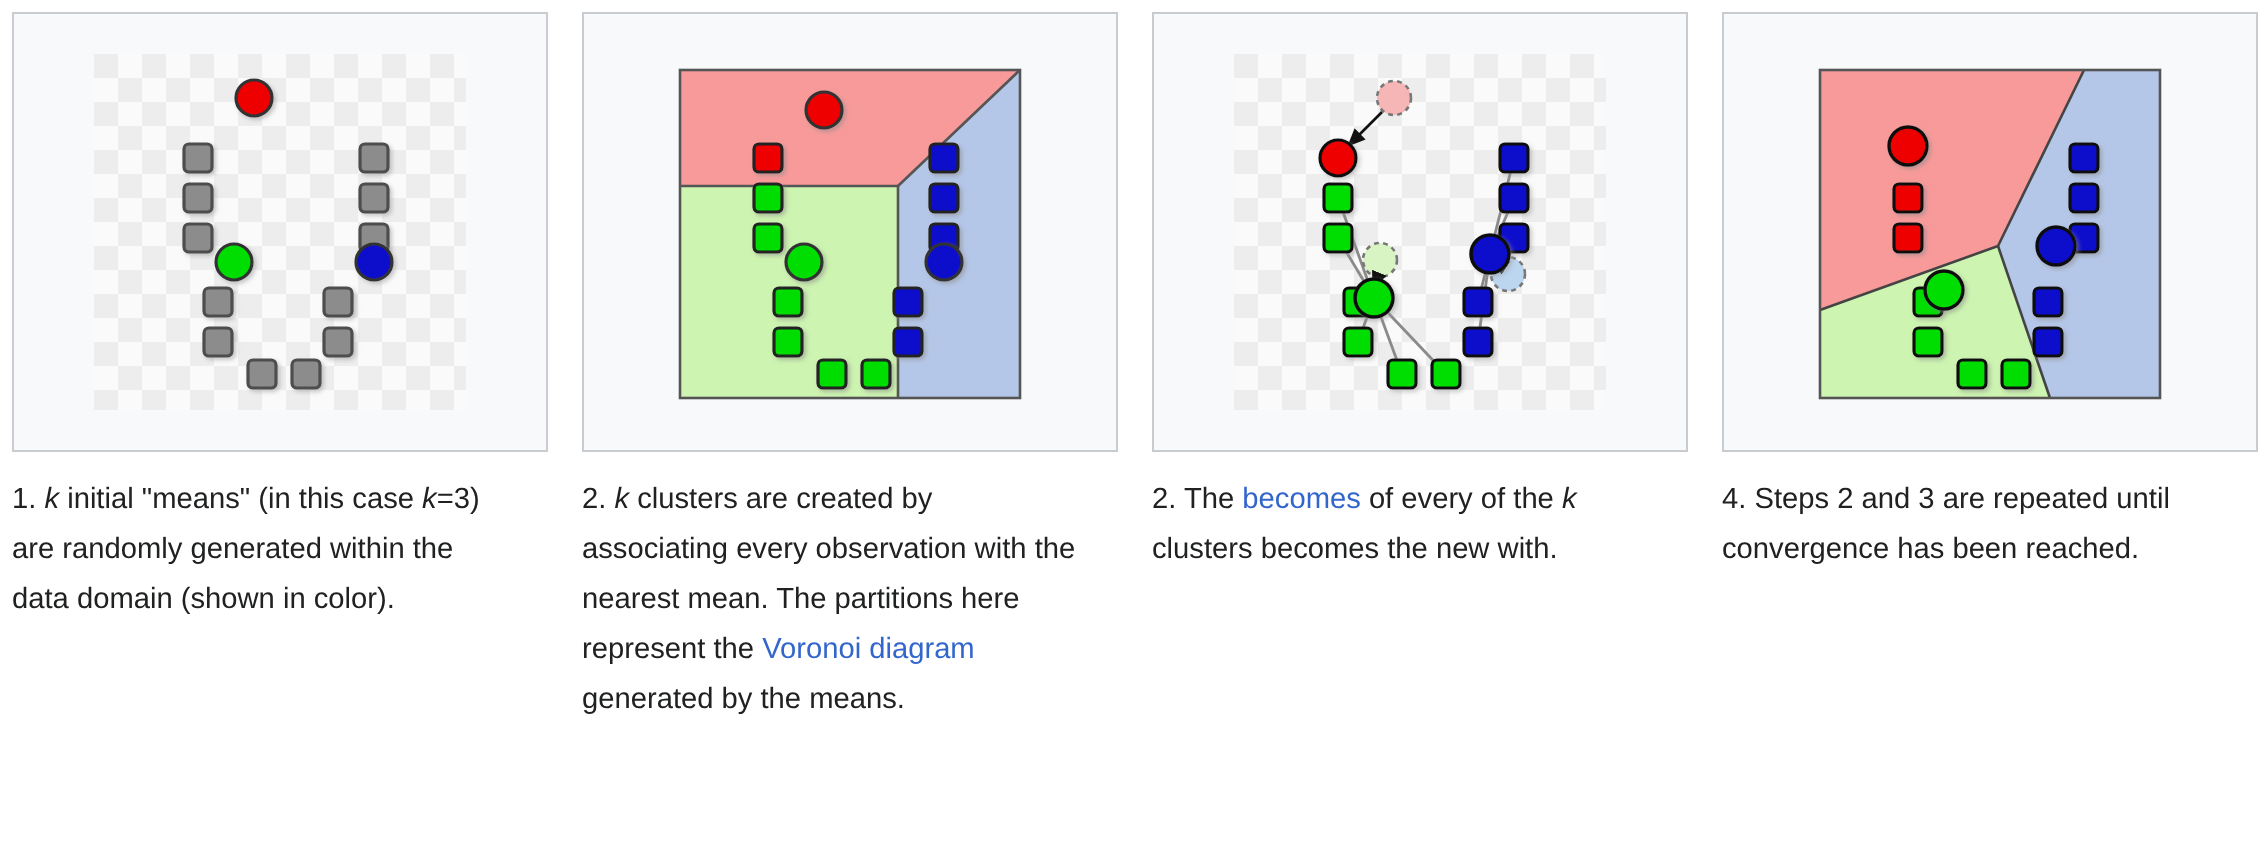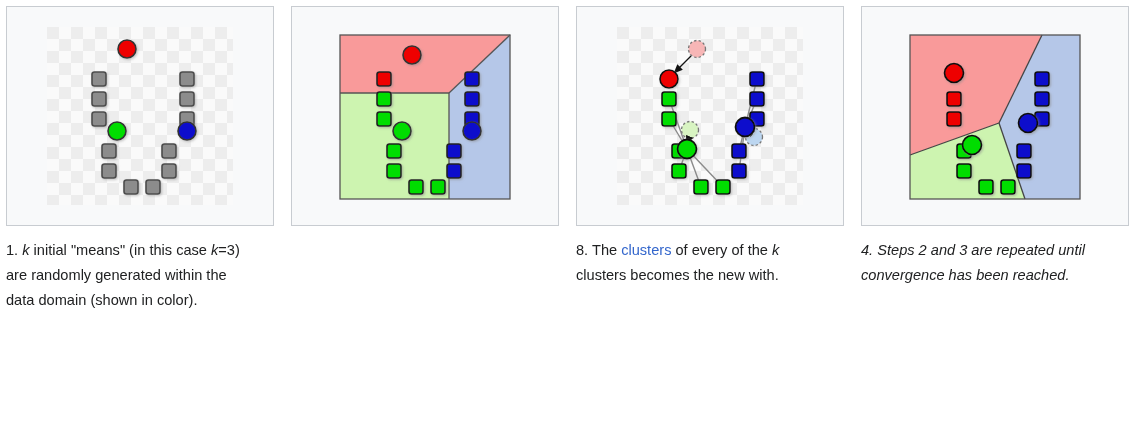--- a/index.html
+++ b/index.html
@@ -20,21 +20,21 @@
     align-items: flex-start;
     padding: 6px 0 0 6px;
     box-sizing: border-box;
   }
   .gbox {
     width: 270px;
     margin-right: 15px;
     display: flex;
     flex-direction: column;
   }
-  .gbox:last-child { margin-right: 0; font-style: italic; }
+  .gbox:last-child { margin-right: 0; }
 
   .thumb {
     width: 268px;
     height: 220px;
     box-sizing: border-box;
     border: 1px solid #c8ccd1;
     background: #f8f9fa;
     display: flex;
     align-items: center;
     justify-content: center;
@@ -142,20 +142,23 @@
             <rect x="133" y="85" width="14" height="14" rx="2.5" fill="#1111cc" stroke="#222222" stroke-width="1.6"></rect>
           </g>
           <g filter="url(#sh2)">
             <circle cx="80" cy="28" r="9" fill="#ee0000" stroke="#333333" stroke-width="1.6"></circle>
             <circle cx="70" cy="104" r="9" fill="#00dd00" stroke="#333333" stroke-width="1.6"></circle>
             <circle cx="140" cy="104" r="9" fill="#1111cc" stroke="#333333" stroke-width="1.6"></circle>
           </g>
         </svg>
       </div>
     </div>
+    <div class="caption">
+      <span>2. </span><span class="k">k</span><span> clusters are created by associating every observation with the nearest mean. The partitions here represent the </span><a href="#">Voronoi diagram</a><span> generated by the means.</span>
+    </div>
   </div>
 
   <div class="gbox">
     <div class="thumb">
       <div class="canvaswrap">
         <svg width="186" height="178" viewBox="0 0 186 178">
           <defs>
             <pattern id="checker3" width="24" height="24" patternUnits="userSpaceOnUse">
               <rect width="24" height="24" fill="#fafafa"></rect>
               <rect width="12" height="12" fill="#ededed"></rect>
@@ -212,21 +215,21 @@
 
           <g filter="url(#sh3)">
             <circle cx="52" cy="52" r="9" fill="#ee0000" stroke="#111111" stroke-width="1.6"></circle>
             <circle cx="70" cy="122" r="9.5" fill="#00dd00" stroke="#111111" stroke-width="1.8"></circle>
             <circle cx="128" cy="100" r="9.5" fill="#1111cc" stroke="#111111" stroke-width="1.8"></circle>
           </g>
         </svg>
       </div>
     </div>
     <div class="caption">
-      <span>8. The </span><a href="#">clusters</a><span> of every of the </span><span class="k">k</span><span> clusters becomes the new with.</span>
+      <span>2. The </span><a href="#">becomes</a><span> of every of the </span><span class="k">k</span><span> clusters becomes the new with.</span>
     </div>
   </div>
 
   <div class="gbox">
     <div class="thumb">
       <div class="canvaswrap">
         <svg width="186" height="178" viewBox="0 0 186 178">
           <defs>
             <filter id="sh4" x="-40%" y="-40%" width="200%" height="200%">
               <feDropShadow dx="1.2" dy="1.2" stdDeviation="1.1" flood-color="#888" flood-opacity="0.55"></feDropShadow>

